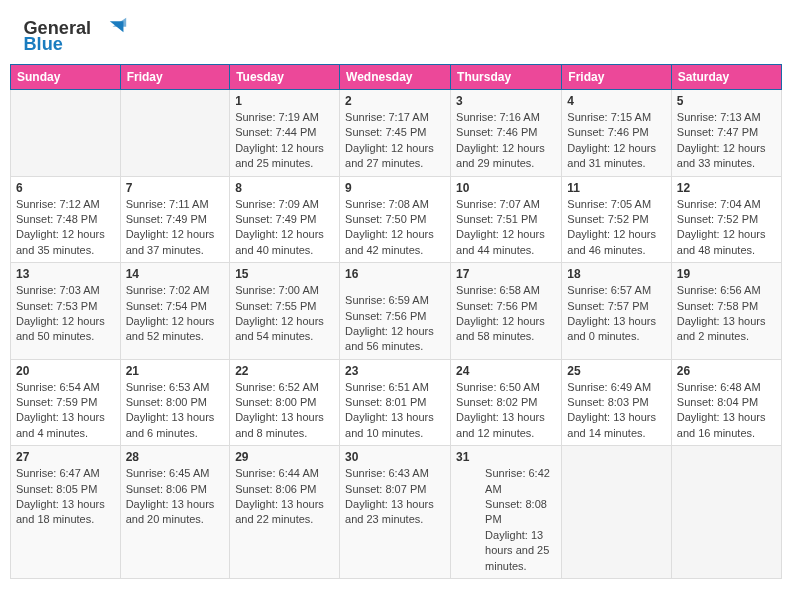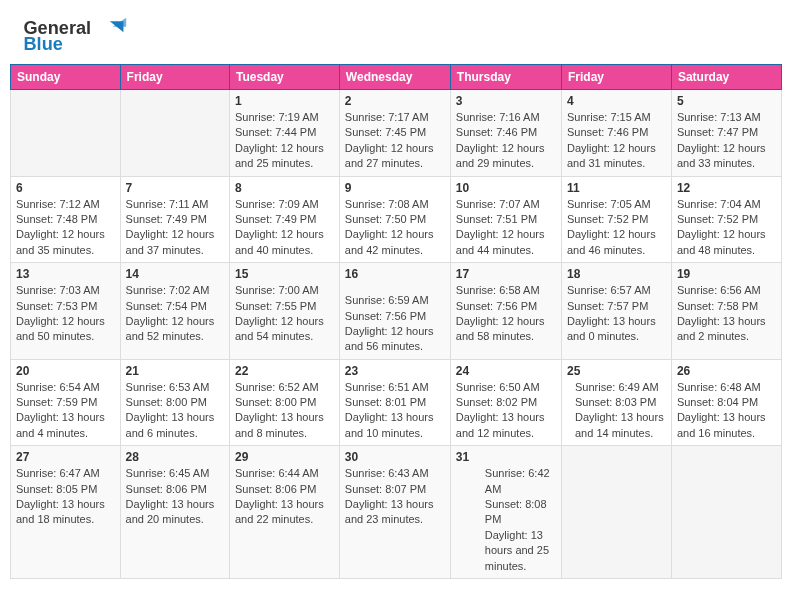--- a/index.html
+++ b/index.html
@@ -263,21 +263,21 @@
 Daylight: 13 hours and 10 minutes.</div>
         </td>
         <td>
           <span class="day-num">24</span>
           <div class="day-info" style="white-space: pre-line;">Sunrise: 6:50 AM
 Sunset: 8:02 PM
 Daylight: 13 hours and 12 minutes.</div>
         </td>
         <td>
           <span class="day-num">25</span>
-          <div class="day-info" style="white-space: pre-line; margin-left: 8px;">Sunrise: 6:49 AM
+          <div class="day-info" style="white-space: pre-line;">Sunrise: 6:49 AM
 Sunset: 8:03 PM
 Daylight: 13 hours and 14 minutes.</div>
         </td>
         <td>
           <span class="day-num">26</span>
           <div class="day-info" style="white-space: pre-line;">Sunrise: 6:48 AM
 Sunset: 8:04 PM
 Daylight: 13 hours and 16 minutes.</div>
         </td>
       </tr>

